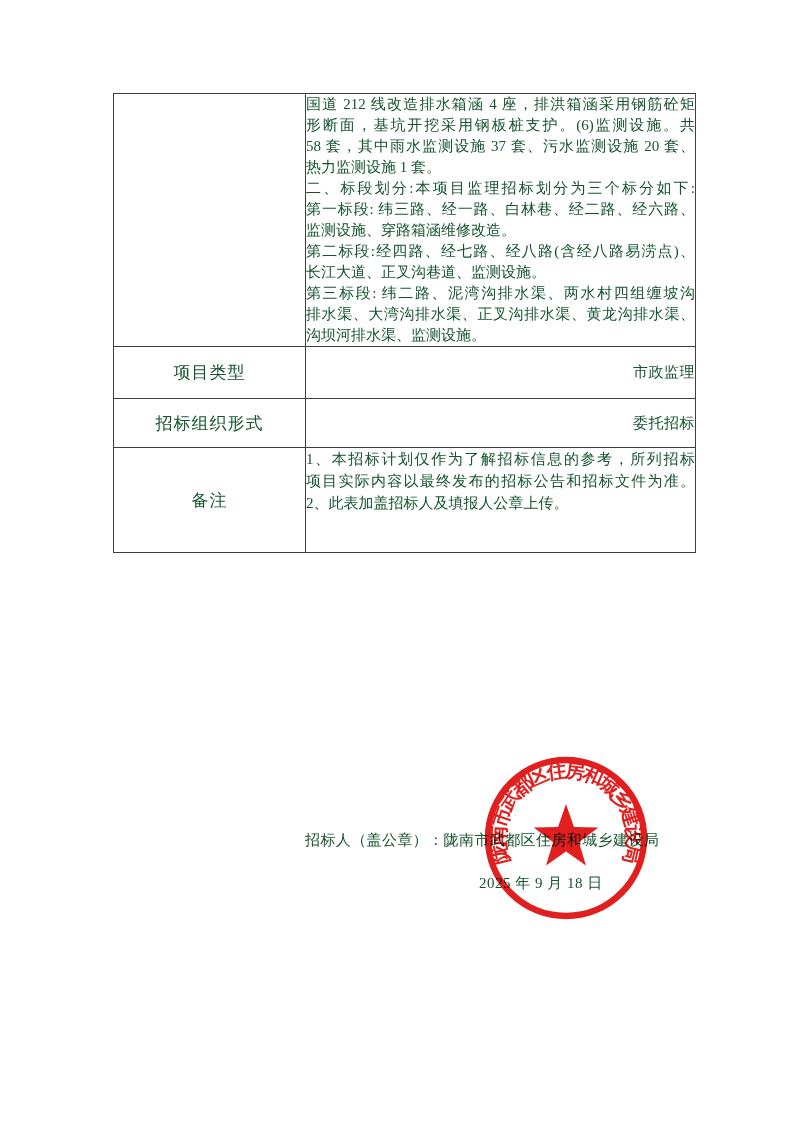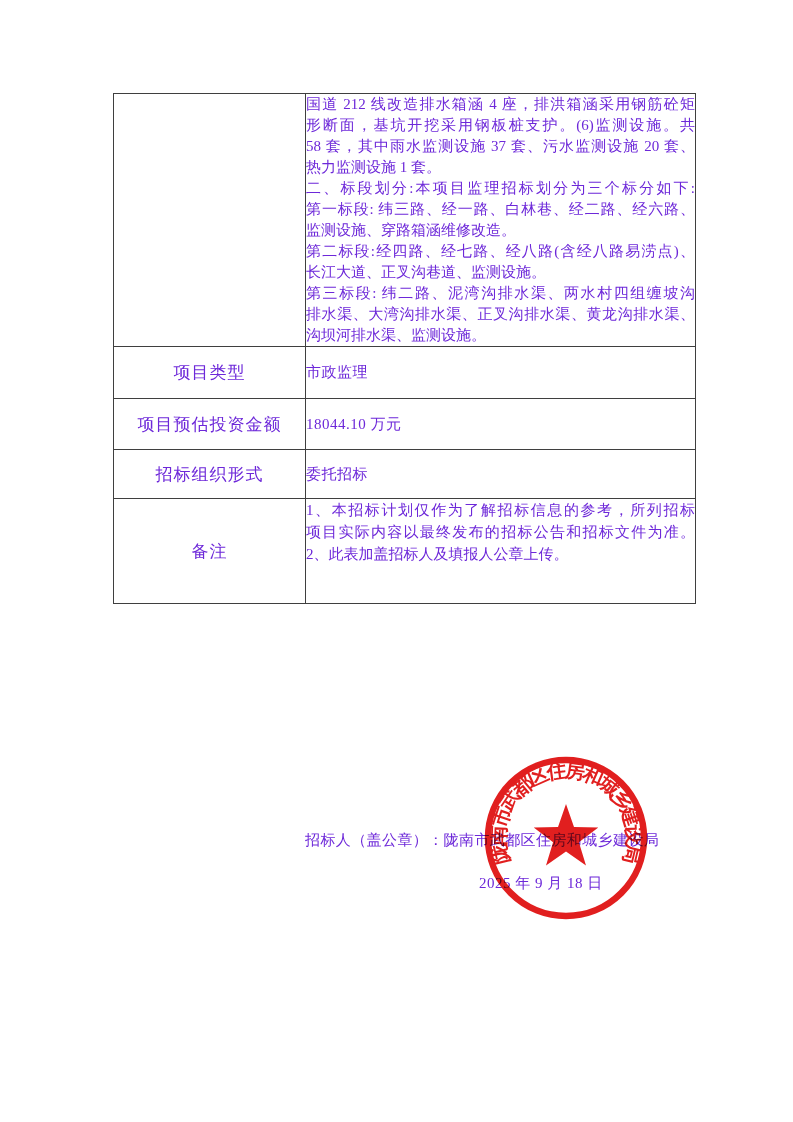--- a/index.html
+++ b/index.html
@@ -2,21 +2,21 @@
 <html><head>
 <meta charset="utf-8">
 <style>
   html,body{margin:0;padding:0;background:#fff;}
   .page{
     position:relative;
     width:793px;height:1096px;
     background:#ffffff;
     overflow:hidden;
     font-family:"Liberation Serif","DejaVu Serif",serif;
-    color:#6d28d9;
+    color:#14532d;
   }
   
   table.doc{
     position:absolute;left:113px;top:93px;
     border-collapse:collapse;table-layout:fixed;
   }
   table.doc td{
     border:1px solid #3f3f3f;
     padding:0;
     overflow:hidden;
@@ -30,21 +30,21 @@
   tr.rh48{height:48px}
   tr.rh58{height:58px}
   tr.rh60{height:60px}
   tr.rh105{height:105px}
   .label-cell{
     text-align:center;vertical-align:middle;
     font-size:17px;letter-spacing:1px;
   }
   .label-cell.lift{padding-bottom:24px;}
   .value-cell{
-    text-align:left;vertical-align:middle;
+    text-align:right;vertical-align:middle;
     font-size:15px;letter-spacing:0.5px;
   }
   .scope-cell{
     vertical-align:top;
     padding:3px 6px 0 7px;
   }
   .scope-cell .ln{
     font-size:15px;line-height:21px;
     white-space:nowrap;overflow:hidden;
   }
@@ -117,24 +117,20 @@
         <div class="ln j">排水渠、大湾沟排水渠、正叉沟排水渠、黄龙沟排水渠、</div>
         <div class="ln">沟坝河排水渠、监测设施。</div>
       </td>
     </tr>
 
     <tr class="rh52">
       <td class="label-cell">项目类型</td>
       <td class="value-cell">市政监理</td>
     </tr>
 
-    <tr class="rh51">
-      <td class="label-cell">项目预估投资金额</td>
-      <td class="value-cell">18044.10 万元</td>
-    </tr>
 
     <tr class="rh49">
       <td class="label-cell">招标组织形式</td>
       <td class="value-cell">委托招标</td>
     </tr>
 
 
 
 
     <tr class="rh105">

